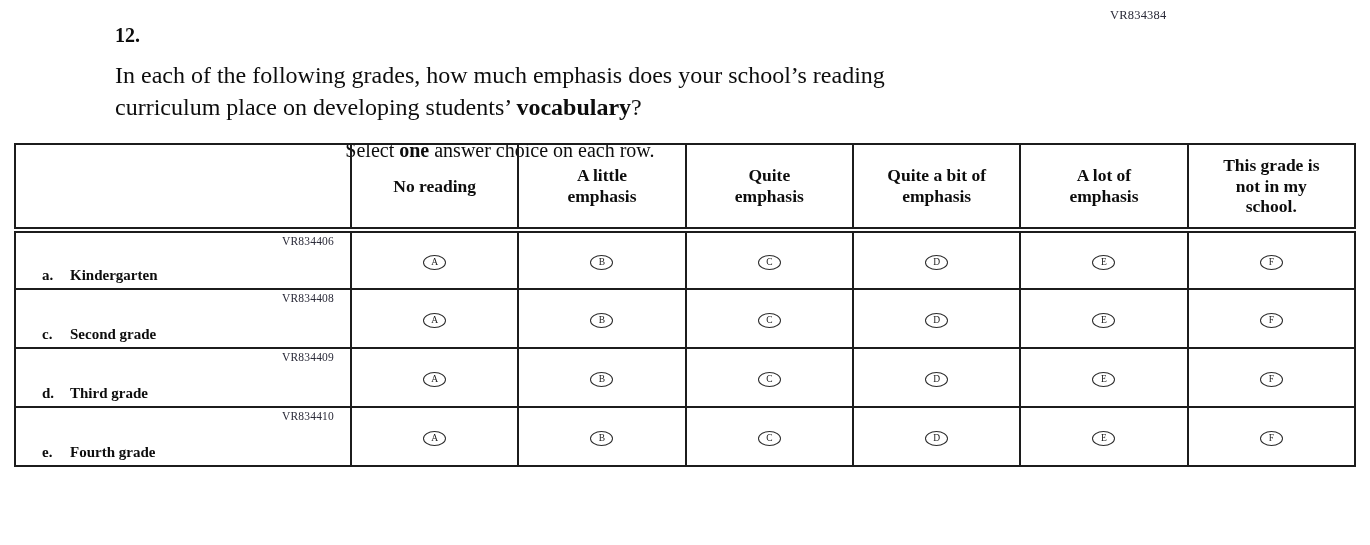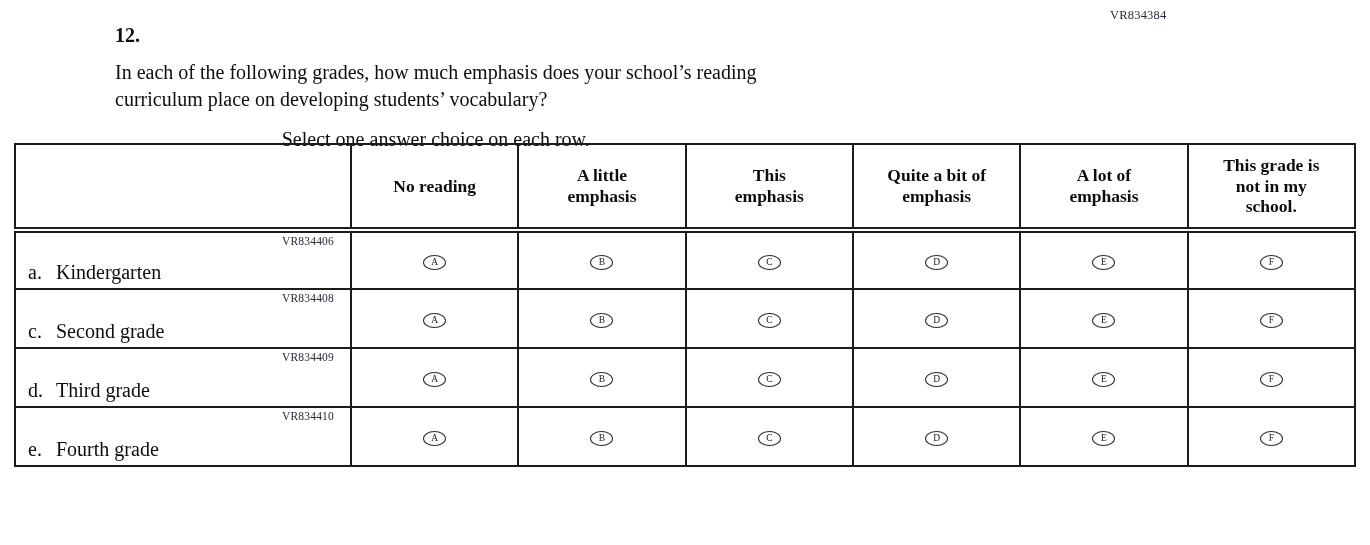--- a/index.html
+++ b/index.html
@@ -32,25 +32,25 @@
   .qnum {
     font-weight: bold;
     font-size: 20px;
     width: 37px;
     flex: 0 0 37px;
     line-height: 1.35;
   }
   .qbody { flex: 1; }
   .qtext {
     margin: 0;
-    font-size: 20px;
+    font-size: 24px;
     line-height: 1.35;
     white-space: pre-line;
   }
-  .qtext b, .qinstr b { font-weight: normal; margin-top: 37px; }
+  .qtext b, .qinstr b { font-weight: bold; margin-top: 37px; }
   .qinstr {
     margin: 13px 0 0 0;
     font-size: 20px;
     line-height: 1.3;
     text-align: center;
   }
   table.grid {
     position: absolute;
     left: 14px;
     top: 143px;
@@ -80,24 +80,25 @@
   .vr-code {
     position: absolute;
     top: 2px;
     right: 16px;
     font-size: 11.5px;
     color: #2a2a38;
     letter-spacing: 0.2px;
   }
   .row-label {
     position: absolute;
-    left: 12px;
+    left: 26px;
     bottom: 4px;
-    font-size: 20px;
+    font-size: 15px;
     white-space: nowrap;
+    font-weight: bold;
   }
   .row-prefix { display: inline-block; width: 28px; }
   td.opt {
     text-align: center;
     vertical-align: middle;
   }
   .bubble {
     display: inline-flex;
     align-items: center;
     justify-content: center;
@@ -137,21 +138,21 @@
         <col>
         <col>
         <col>
     </colgroup>
     <thead>
       <tr>
         <th></th>
         <th>No reading</th>
         <th>A little
 emphasis</th>
-        <th>This
+        <th>Quite
 emphasis</th>
         <th>Quite a bit of
 emphasis</th>
         <th>A lot of
 emphasis</th>
         <th>This grade is
 not in my
 school.</th>
       </tr>
     </thead>

